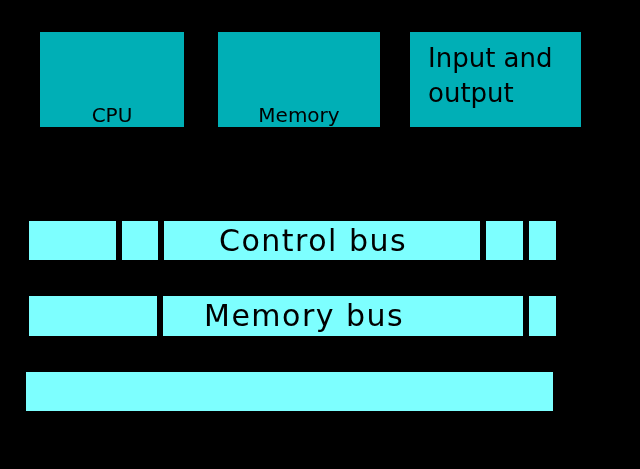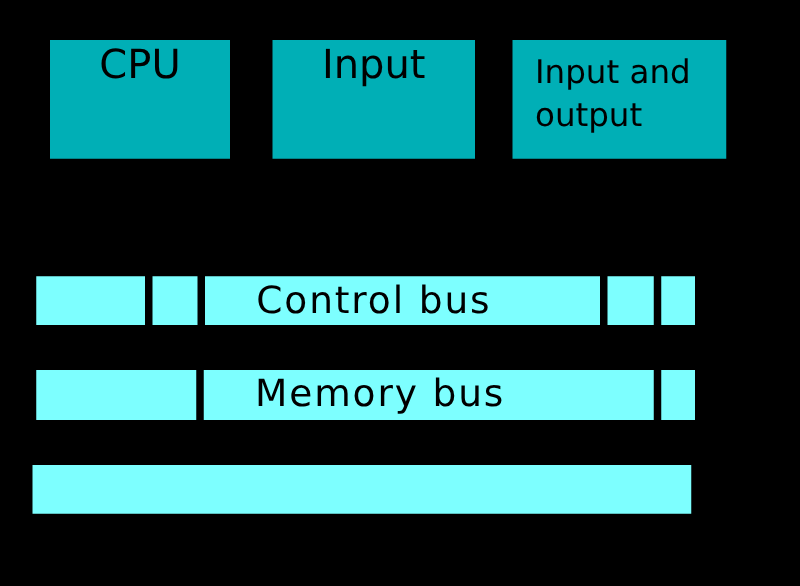--- a/index.html
+++ b/index.html
@@ -19,23 +19,23 @@
     height: 469px;
     background: var(--background);
     overflow: hidden;
     font-family: "DejaVu Sans", "Liberation Sans", sans-serif;
     color: var(--text);
   }
   .box {
     position: absolute;
     background: var(--box-fill);
     display: flex;
-    align-items: flex-start;
+    align-items: flex-end;
     justify-content: center;
-    font-size: 32px;
+    font-size: 20px;
     color: var(--text);
   }
   .box.io {
     justify-content: flex-start;
     align-items: flex-start;
     font-size: 26px;
     line-height: 35px;
     padding: 9px 0 0 18px;
     box-sizing: border-box;
   }
@@ -58,34 +58,34 @@
 </head>
 <body>
 
 <div class="stage">
 
   <div class="box" style="left:40px; top:32px; width:144px; height:95px;">
     <span>CPU</span>
   </div>
 
   <div class="box" style="left:218px; top:32px; width:162px; height:95px;">
-    <span>Input</span>
+    <span>Memory</span>
   </div>
 
   <div class="box io" style="left:410px; top:32px; width:171px; height:95px;">
     <span class="io-label">Input and output</span>
   </div>
 
   <div>
     <div class="seg" style="left:29px;  top:221px; width:87px;  height:39px;"></div>
     <div class="seg" style="left:122px; top:221px; width:36px;  height:39px;"></div>
     <div class="seg" style="left:164px; top:221px; width:316px; height:39px;"></div>
     <div class="seg" style="left:486px; top:221px; width:37px;  height:39px;"></div>
     <div class="seg" style="left:529px; top:221px; width:27px;  height:39px;"></div>
-    <div class="bus-label" style="left:205px; top:221px; height:28px; line-height:39px;">Control bus</div>
+    <div class="bus-label" style="left:219px; top:221px; height:28px; line-height:39px;">Control bus</div>
   </div>
 
   <div>
     <div class="seg" style="left:29px;  top:296px; width:128px; height:40px;"></div>
     <div class="seg" style="left:163px; top:296px; width:360px; height:40px;"></div>
     <div class="seg" style="left:529px; top:296px; width:27px;  height:40px;"></div>
     <div class="bus-label" style="left:204px; top:296px; height:40px; line-height:40px;">Memory bus</div>
   </div>
 
   <div>

